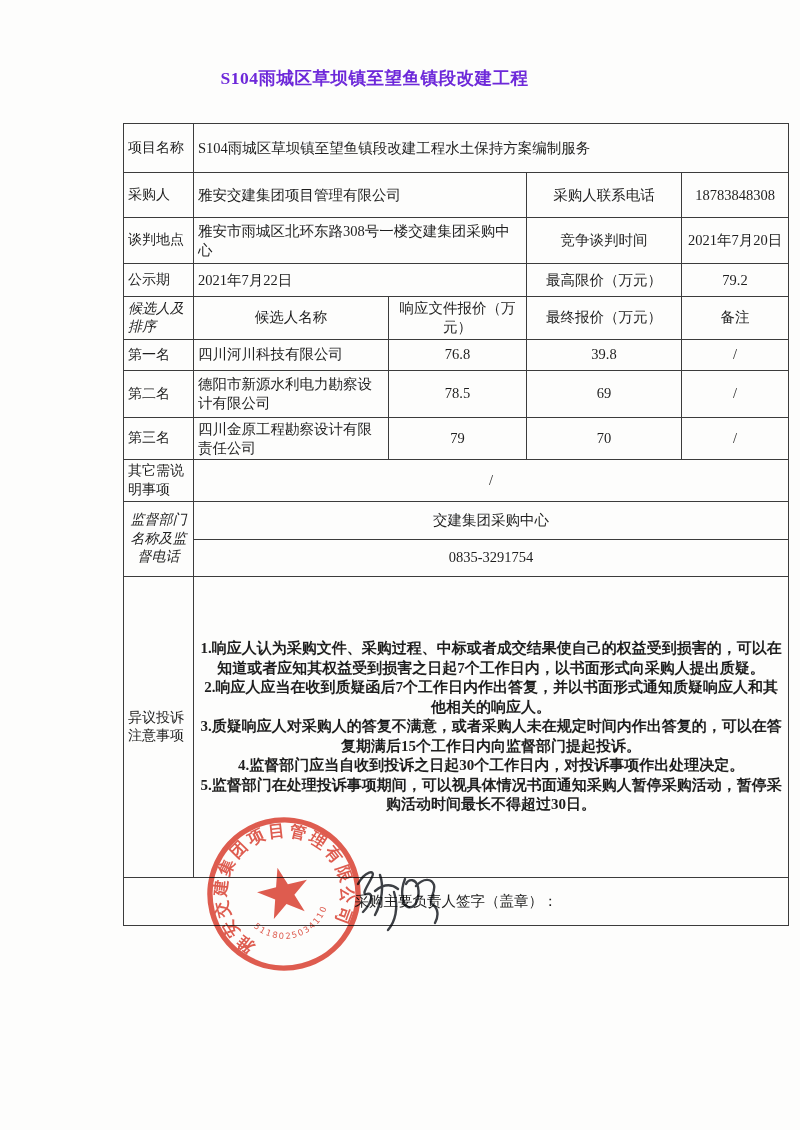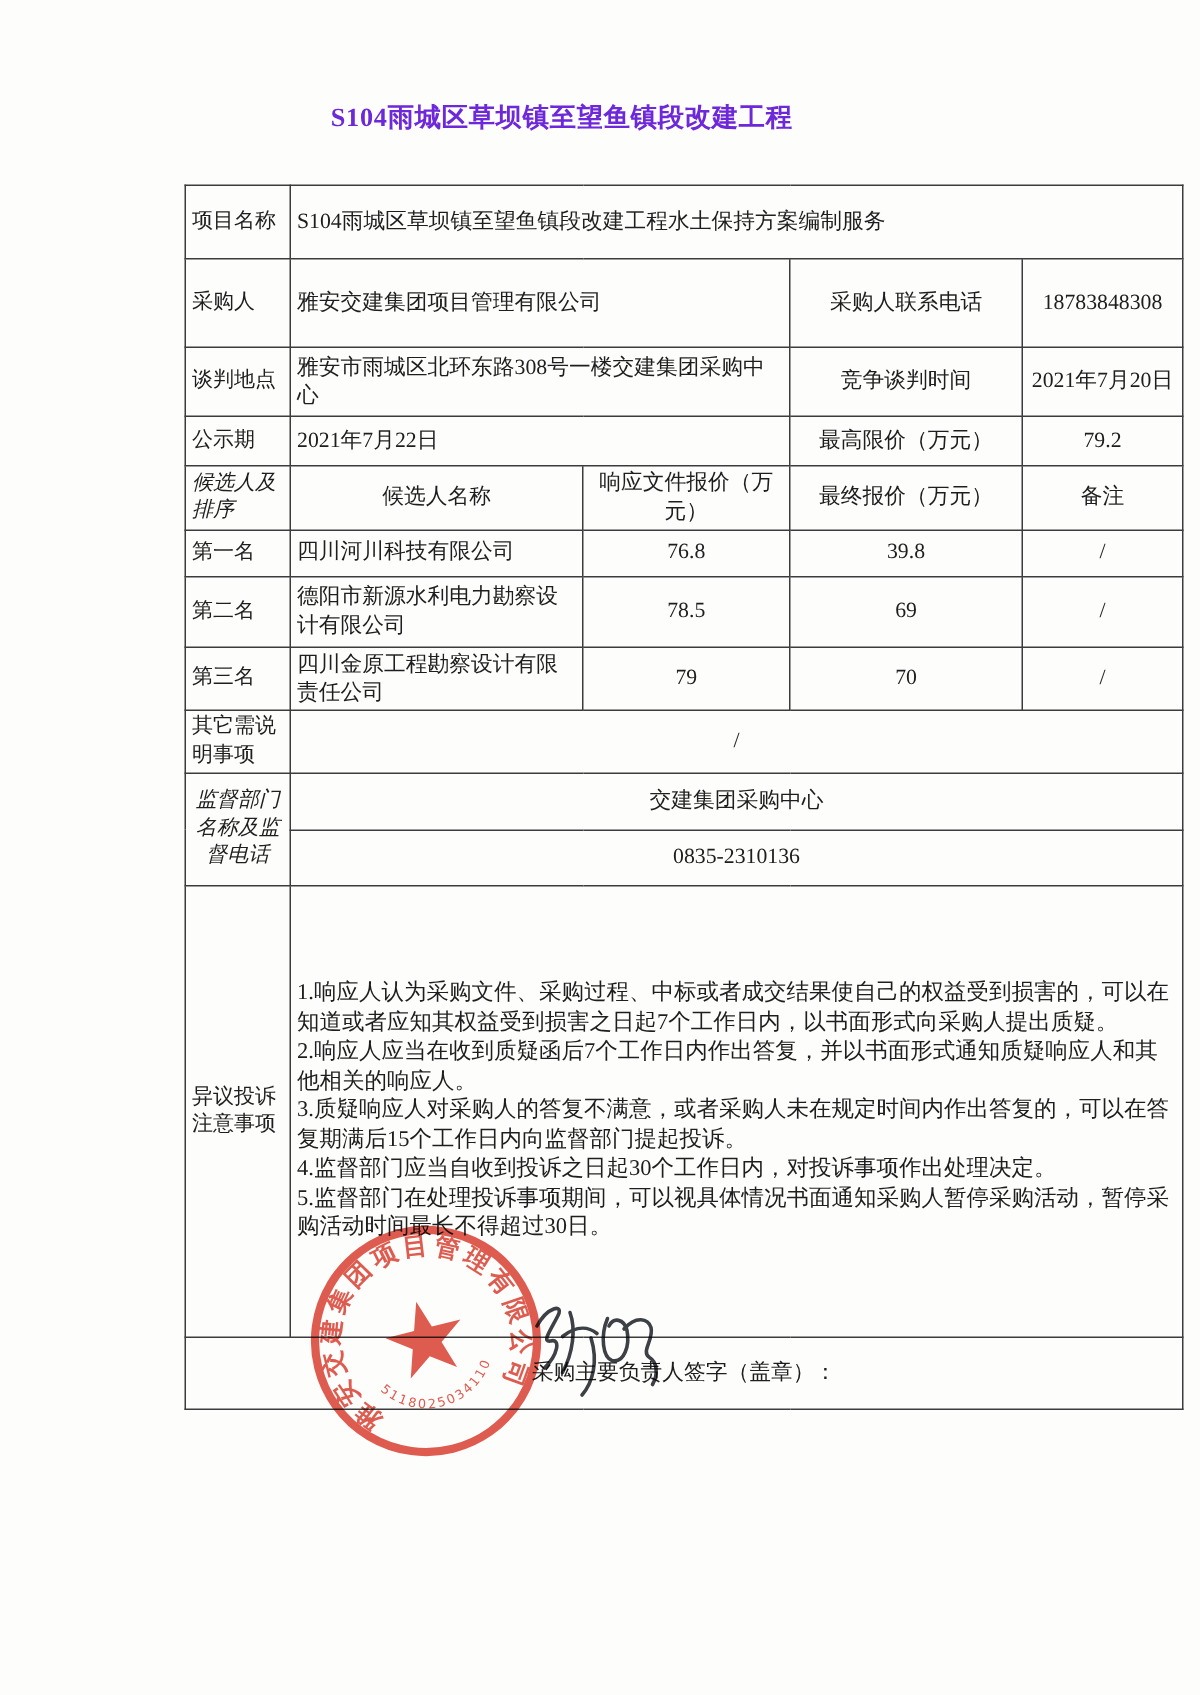--- a/index.html
+++ b/index.html
@@ -24,22 +24,22 @@
     border:1.5px solid #3c3c3c;
     padding:2px 4px;vertical-align:middle;
     overflow:hidden;word-break:break-all;line-height:1.3;
   }
   td.lab{font-size:14px;text-align:left;padding:2px 4px;}
   td.lab-c{font-size:14px;text-align:center;padding:2px 1px;font-style:italic;}
   td.ctr{text-align:center;}
   td.lft{text-align:left;padding-left:6px;}
   td.venue{text-align:left;padding-left:6px;padding-right:18px;}
   td.obj{
-    font-size:15px;line-height:19px;text-align:left;
-    padding:10px 6px 10px 6px;vertical-align:middle;
+    font-size:15px;line-height:19px;text-align:center;
+    padding:10px 6px 10px 6px;vertical-align:middle;font-weight:bold;
   }
   .obj-item{margin:0;}
   td.sig-row{text-align:center;padding-left:6px;}
   .seal{
     position:absolute;left:202px;top:812px;width:164px;height:164px;
     mix-blend-mode:multiply;opacity:.88;pointer-events:none;
   }
   .ink{
     position:absolute;left:350px;top:862px;width:92px;height:72px;
     mix-blend-mode:multiply;pointer-events:none;
@@ -58,21 +58,21 @@
       <col style="width:195px">
       <col style="width:138px">
     <col style="width:155px">
       <col style="width:107px">
   </colgroup>
   <tbody>
       <tr style="height:49px">
     <td class="lab">项目名称</td>
     <td class="lft" colspan="4">S104雨城区草坝镇至望鱼镇段改建工程水土保持方案编制服务</td>
   </tr>
-  <tr style="height:59px">
+  <tr style="height:45px">
     <td class="lab">采购人</td>
     <td class="lft" colspan="2">雅安交建集团项目管理有限公司</td>
     <td class="ctr">采购人联系电话</td>
     <td class="ctr">18783848308</td>
   </tr>
   <tr style="height:46px">
     <td class="lab">谈判地点</td>
     <td class="venue" colspan="2">雅安市雨城区北环东路308号一楼交建集团采购中心</td>
     <td class="ctr">竞争谈判时间</td>
     <td class="ctr">2021年7月20日</td>
@@ -113,21 +113,21 @@
   </tr>
   <tr style="height:37px">
     <td class="lab">其它需说明事项</td>
     <td class="ctr" colspan="4">/</td>
   </tr>
   <tr style="height:38px">
     <td class="lab-c" rowspan="2">监督部门名称及监督电话</td>
     <td class="ctr" colspan="4">交建集团采购中心</td>
   </tr>
   <tr style="height:37px">
-    <td class="ctr" colspan="4">0835-2310136</td>
+    <td class="ctr" colspan="4">0835-3291754</td>
   </tr>
   <tr style="height:301px">
     <td class="lab">异议投诉注意事项</td>
     <td class="obj" colspan="4">
       <div class="obj-item">1.响应人认为采购文件、采购过程、中标或者成交结果使自己的权益受到损害的，可以在知道或者应知其权益受到损害之日起7个工作日内，以书面形式向采购人提出质疑。</div>
       <div class="obj-item">2.响应人应当在收到质疑函后7个工作日内作出答复，并以书面形式通知质疑响应人和其他相关的响应人。</div>
       <div class="obj-item">3.质疑响应人对采购人的答复不满意，或者采购人未在规定时间内作出答复的，可以在答复期满后15个工作日内向监督部门提起投诉。</div>
       <div class="obj-item">4.监督部门应当自收到投诉之日起30个工作日内，对投诉事项作出处理决定。</div>
       <div class="obj-item">5.监督部门在处理投诉事项期间，可以视具体情况书面通知采购人暂停采购活动，暂停采购活动时间最长不得超过30日。</div>
     </td>

